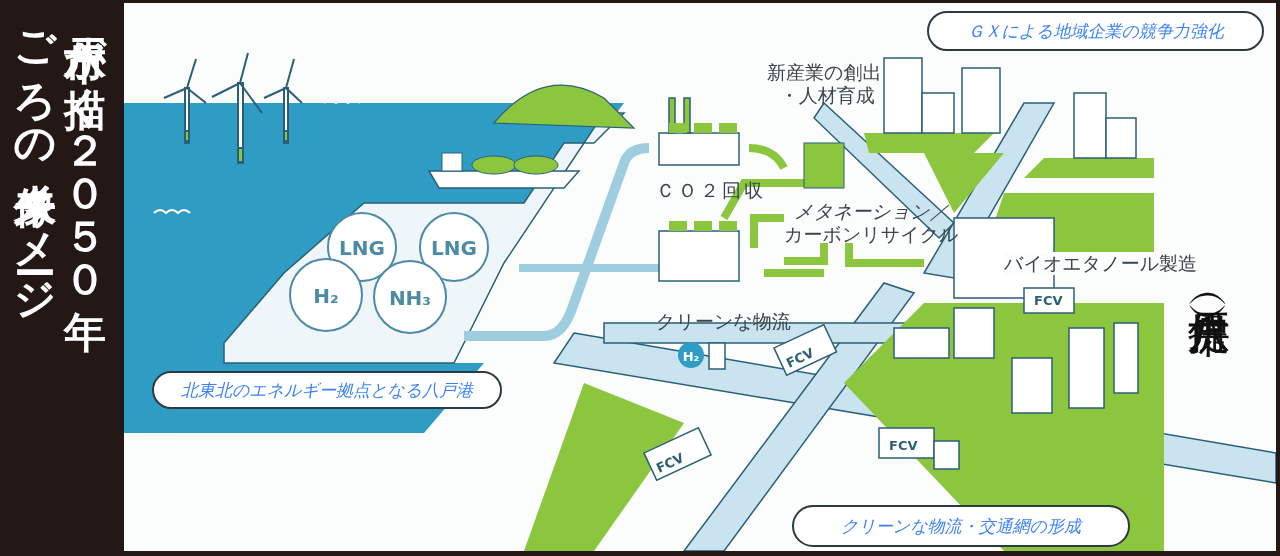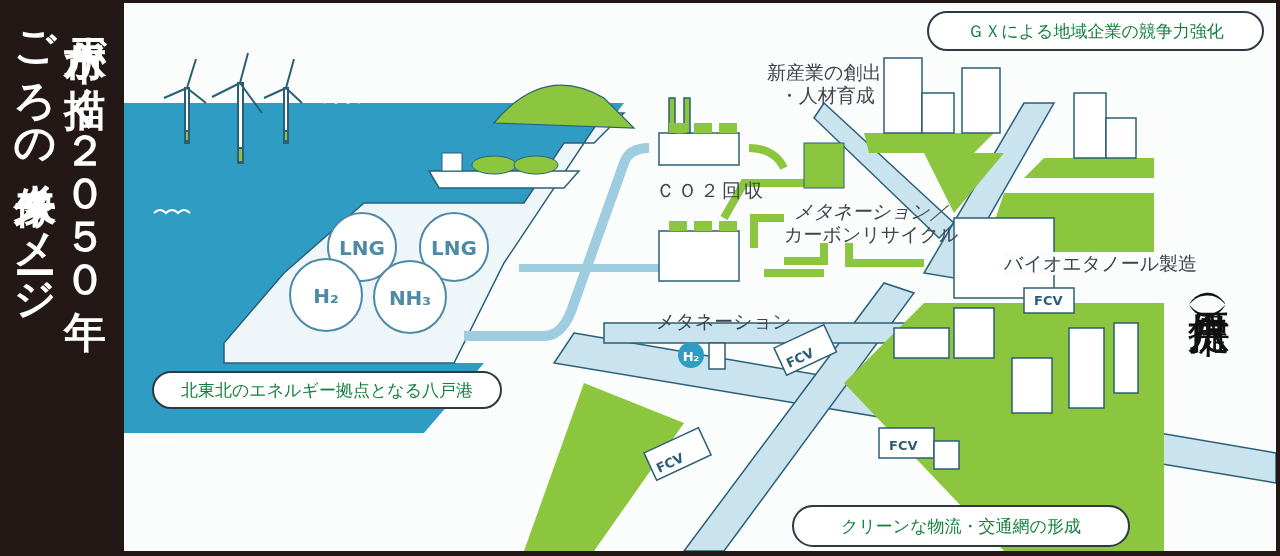--- a/index.html
+++ b/index.html
@@ -3,21 +3,21 @@
 <meta charset="utf-8">
 <style>
   html, body { margin: 0; padding: 0; }
   body { width: 1280px; height: 556px; overflow: hidden; background: #231815; font-family: "DejaVu Sans", sans-serif; position: relative; }
   .headline { position: absolute; left: 0; top: 0; width: 124px; height: 556px; background: #231815; }
   .vcol { position: absolute; top: 4px; writing-mode: vertical-rl; color: #fff; font-weight: bold; font-size: 42px; line-height: 1; letter-spacing: 1px; }
   .vcol.right { left: 64px; }
   .vcol.left { left: 14px; }
   .frame { position: absolute; left: 124px; top: 3px; width: 1152px; height: 548px; background: #fbfcfc; overflow: hidden; }
   svg.scene { position: absolute; left: 0; top: 0; }
-  .pill { position: absolute; background: #fff; border: 2px solid #2d3a44; border-radius: 22px; color: #15803d; font-size: 17px; display: flex; align-items: center; justify-content: center; white-space: nowrap; }
+  .pill { position: absolute; background: #fff; border: 2px solid #2d3a44; border-radius: 22px; color: #3b82f6; font-size: 17px; display: flex; align-items: center; justify-content: center; white-space: nowrap; font-style: italic; }
   .lbl { position: absolute; color: #3c454c; font-size: 19px; white-space: nowrap; line-height: 1.2; }
   .credit { position: absolute; left: 1188px; top: 280px; writing-mode: vertical-rl; font-size: 42px; color: #111; line-height: 1; }
   .tank-text { font-family: "DejaVu Sans", sans-serif; font-weight: bold; fill: #4d8aa6; }
 </style>
 </head>
 <body>
 
 <div class="headline">
   <div class="vcol right">八戸市が描く２０５０年</div>
   <div class="vcol left">ごろの未来像イメージ</div>
@@ -154,16 +154,16 @@
   <div class="lbl" style="left:643px; top:58px;">
     <div>新産業の創出</div>
     <div style="padding-left:6px;text-align:center;">・人材育成</div>
   </div>
   <div class="lbl" style="left:532px; top:176px; letter-spacing:3px;text-align:right;">ＣＯ２回収</div>
   <div class="lbl" style="left:660px; top:197px;">
     <div style="padding-left:10px;font-style:italic;">メタネーション／</div>
     <div>カーボンリサイクル</div>
   </div>
   <div class="lbl" style="left:880px; top:238px; background:#fbfcfc;margin-top:11px;">バイオエタノール製造</div>
-  <div class="lbl" style="left:532px; top:307px;">メタネーション</div>
+  <div class="lbl" style="left:532px; top:307px;">クリーンな物流</div>
 </div>
 
 <div class="credit">（八戸市提供）</div>
 
 </body></html>

